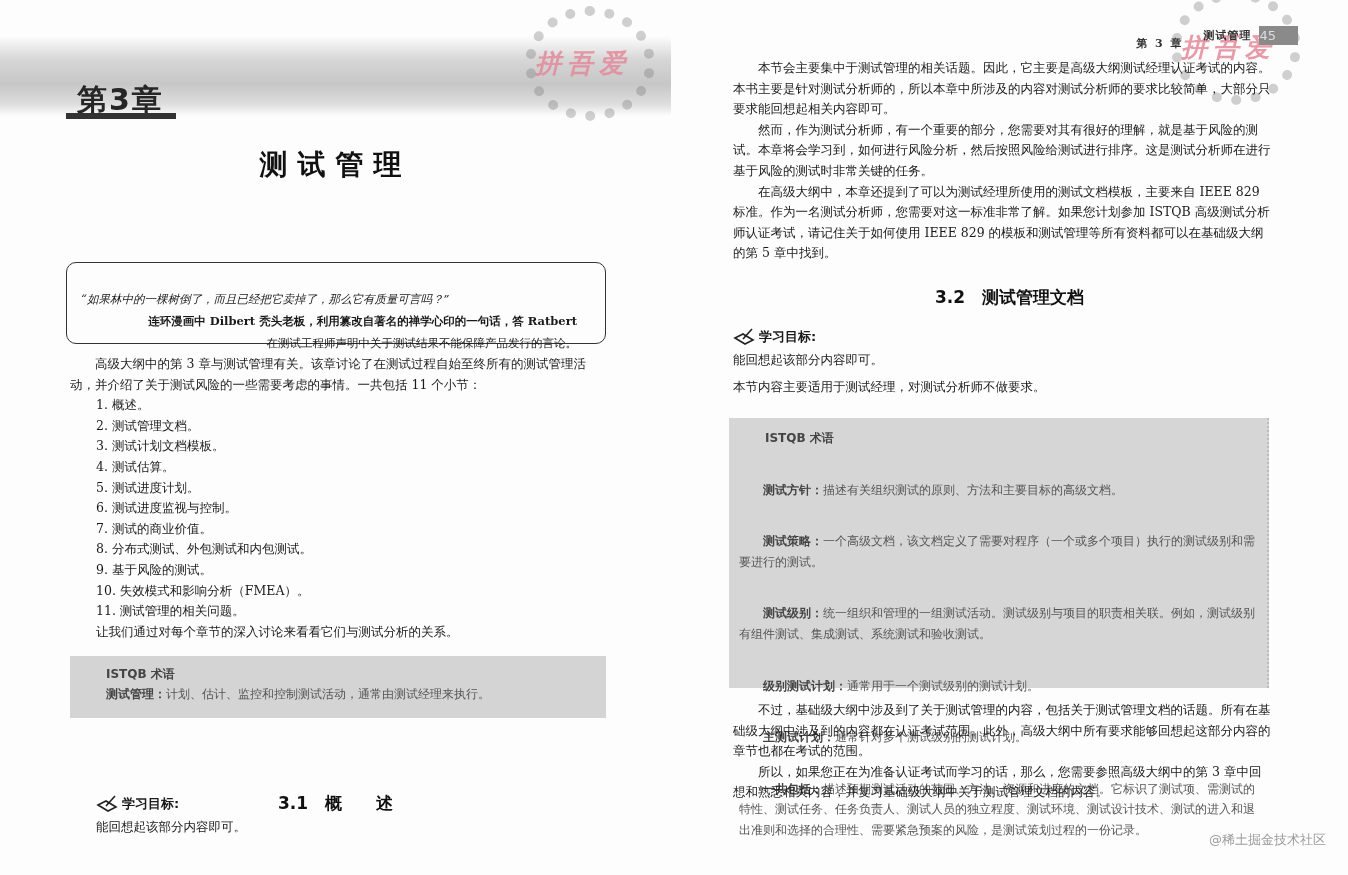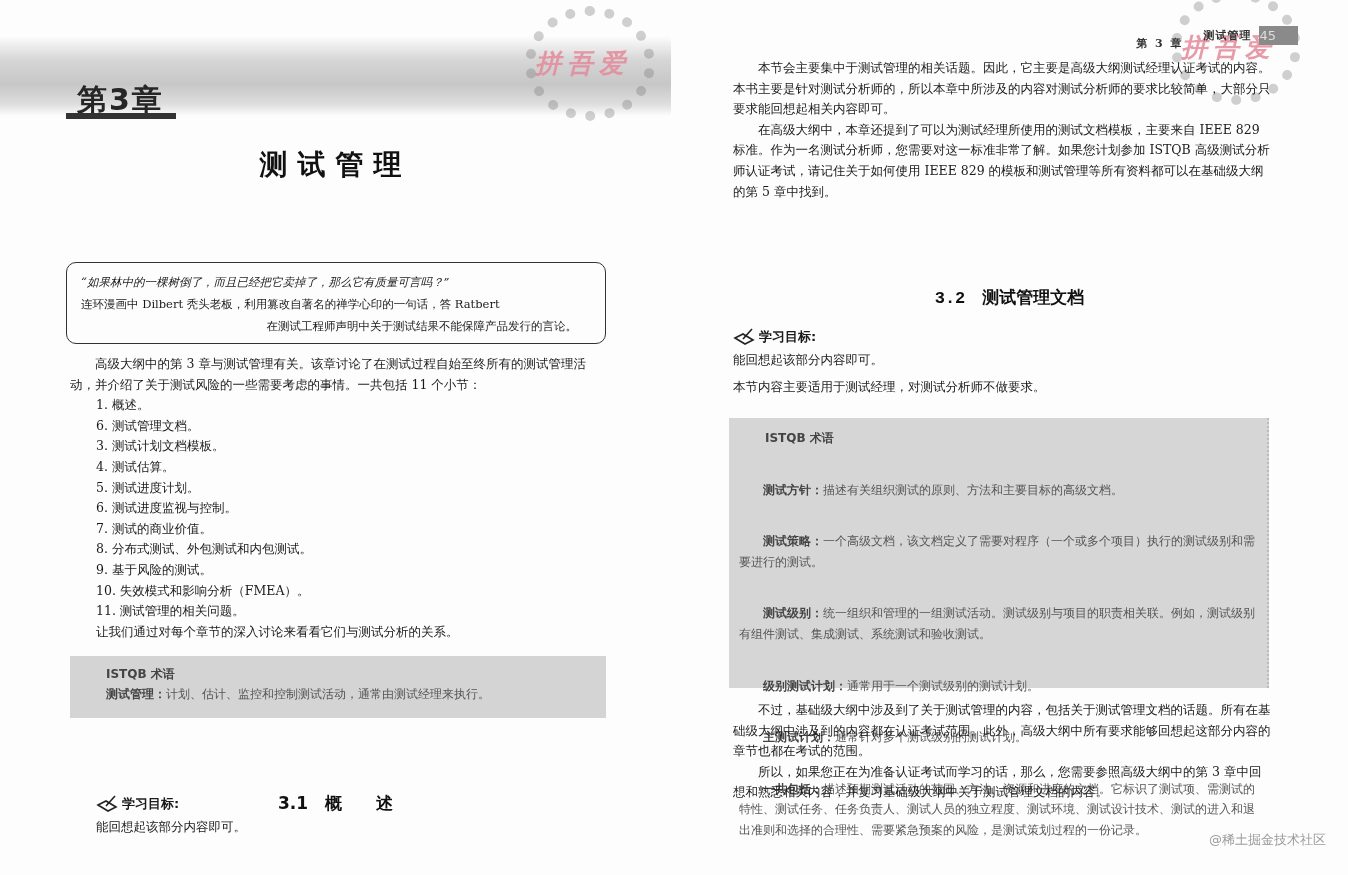--- a/index.html
+++ b/index.html
@@ -23,25 +23,25 @@
     font-family: "DejaVu Sans", sans-serif; font-weight: bold; font-size: 30px; letter-spacing: 2px; color: #262626; margin-left: 11px;
   }
   .chapter-rule { position: absolute; left: 66px; top: 113px; width: 110px; height: 6px; background: #333; }
   .chapter-title {
     position: absolute; left: 0; width: 671px; top: 146px; text-align: center;
     font-family: "DejaVu Sans", sans-serif; font-weight: bold; font-size: 28px; letter-spacing: 10px; color: #111;
   }
 
   .quote-box {
     position: absolute; left: 66px; top: 262px; width: 540px; height: 82px;
-    border: 1.5px solid #333; border-radius: 10px; padding: 8px 14px;
+    border: 1.5px solid #333; border-radius: 10px; padding: 25px 14px;
     font-size: 11.5px; line-height: 22px;
   }
   .quote-box .q1 { font-style: italic; }
-  .quote-box .q2 { padding-right: 14px; }
+  .quote-box .q2 { text-align: right; padding-right: 14px; font-weight: bold; }
   .quote-box .q3 { text-align: right; padding-right: 14px; }
 
   .body-left { position: absolute; left: 70px; top: 354px; width: 540px; font-size: 12.5px; line-height: 20.6px; }
   .indent { text-indent: 2em; }
   .toc-list { list-style: none; padding-left: 26px; }
 
   .term-box {
     position: absolute; left: 70px; top: 656px; width: 536px; height: 62px;
     background: #d4d4d4; padding: 8px 36px;
     font-family: "DejaVu Sans", sans-serif; font-size: 12px; line-height: 20px; color: #555;
@@ -110,21 +110,21 @@
     <div class="quote-box">
       <div class="q1">“如果林中的一棵树倒了，而且已经把它卖掉了，那么它有质量可言吗？”</div>
       <div class="q2">连环漫画中 Dilbert 秃头老板，利用篡改自著名的禅学心印的一句话，答 Ratbert</div>
       <div class="q3">在测试工程师声明中关于测试结果不能保障产品发行的言论。</div>
     </div>
 
     <div class="body-left">
       <p class="indent">高级大纲中的第 3 章与测试管理有关。该章讨论了在测试过程自始至终所有的测试管理活动，并介绍了关于测试风险的一些需要考虑的事情。一共包括 11 个小节：</p>
       <ul class="toc-list">
         <li>1. 概述。</li>
-        <li>6. 测试管理文档。</li>
+        <li>2. 测试管理文档。</li>
         <li>3. 测试计划文档模板。</li>
         <li>4. 测试估算。</li>
         <li>5. 测试进度计划。</li>
         <li>6. 测试进度监视与控制。</li>
         <li>7. 测试的商业价值。</li>
         <li>8. 分布式测试、外包测试和内包测试。</li>
         <li>9. 基于风险的测试。</li>
         <li>10. 失效模式和影响分析（FMEA）。</li>
         <li>11. 测试管理的相关问题。</li>
       </ul>
@@ -161,24 +161,25 @@
     </div>
 
     <div class="running-head">
       <span class="rh-chapter">第 3 章</span>
       <span class="rh-title">测试管理</span>
       <span class="rh-page">45</span>
     </div>
 
     <div class="body-right" style="top:58px;">
       <p class="indent">本节会主要集中于测试管理的相关话题。因此，它主要是高级大纲测试经理认证考试的内容。本书主要是针对测试分析师的，所以本章中所涉及的内容对测试分析师的要求比较简单，大部分只要求能回想起相关内容即可。</p>
+      <p class="indent">然而，作为测试分析师，有一个重要的部分，您需要对其有很好的理解，就是基于风险的测试。本章将会学习到，如何进行风险分析，然后按照风险给测试进行排序。这是测试分析师在进行基于风险的测试时非常关键的任务。</p>
       <p class="indent">在高级大纲中，本章还提到了可以为测试经理所使用的测试文档模板，主要来自 IEEE 829 标准。作为一名测试分析师，您需要对这一标准非常了解。如果您计划参加 ISTQB 高级测试分析师认证考试，请记住关于如何使用 IEEE 829 的模板和测试管理等所有资料都可以在基础级大纲的第 5 章中找到。</p>
     </div>
 
-    <h2 class="section-head" style="left:0; width:677px; top:286px;font-family:Liberation Mono, monospace;">3.2　测试管理文档</h2>
+    <h2 class="section-head" style="left:0; width:677px; top:286px;">3.2　测试管理文档</h2>
 
     <div class="goal" style="left:62px; top:328px;">
       <div class="goal-title">
         <svg class="goal-icon" viewBox="0 0 24 18">
           <path d="M2 10 L10 6 L20 12 L12 16 Z" fill="none" stroke="#222" stroke-width="1.6"></path>
           <path d="M10 11 L19 1" stroke="#222" stroke-width="1.6"></path>
         </svg>
         <span>学习目标:</span>
       </div>
       <div class="goal-text">能回想起该部分内容即可。</div>

